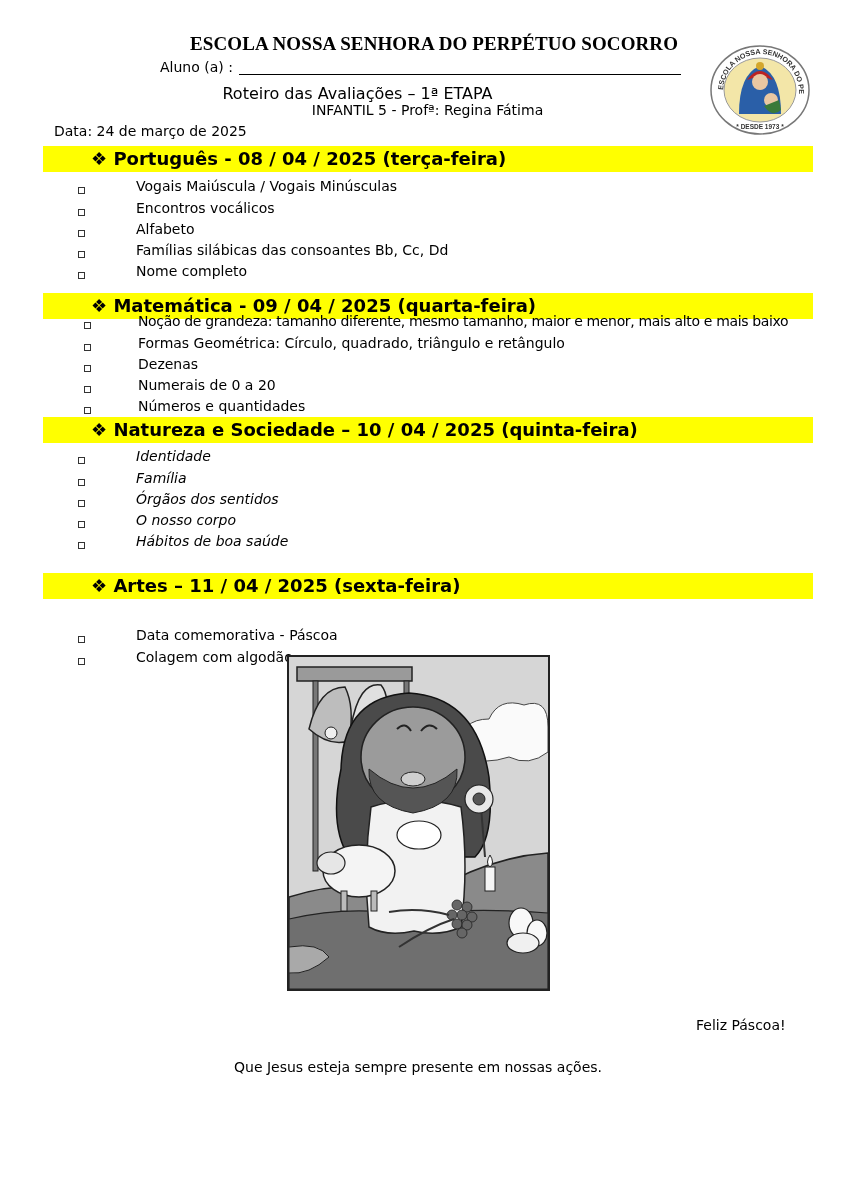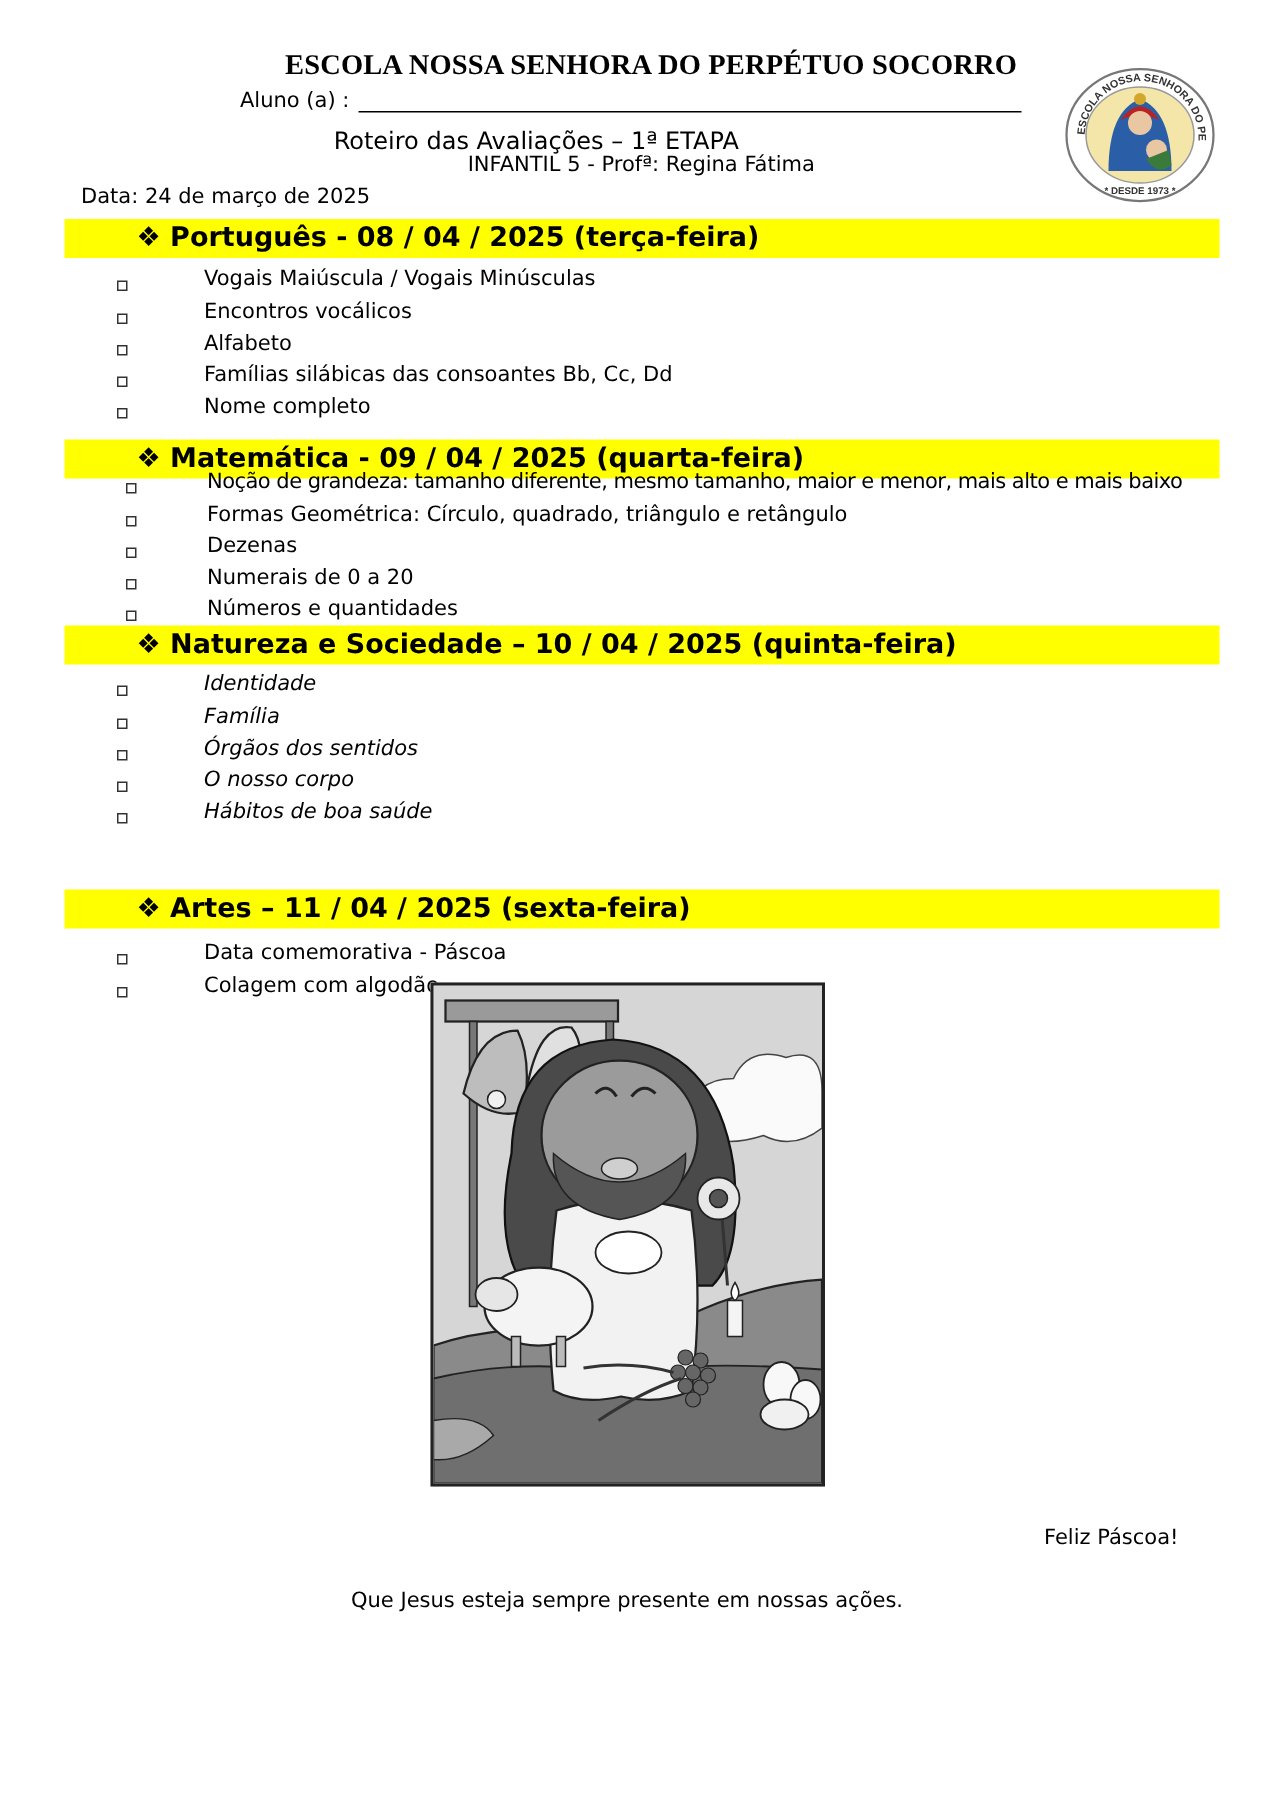--- a/index.html
+++ b/index.html
@@ -127,21 +127,21 @@
   <li>
       <span class="bullet"></span>
       <span>O nosso corpo</span>
     </li>
   <li>
       <span class="bullet"></span>
       <span>Hábitos de boa saúde</span>
     </li>
 </ul>
 
-<div class="band" style="top:573px;margin-top:20px;">
+<div class="band" style="top:573px;">
   <span class="title"><span>❖ </span><span>Artes – 11 / 04 / 2025 (sexta-feira)</span></span>
 </div>
 <ul class="items" style="top:622px;">
   <li>
       <span class="bullet"></span>
       <span>Data comemorativa - Páscoa</span>
     </li>
   <li>
       <span class="bullet"></span>
       <span>Colagem com algodão</span>

